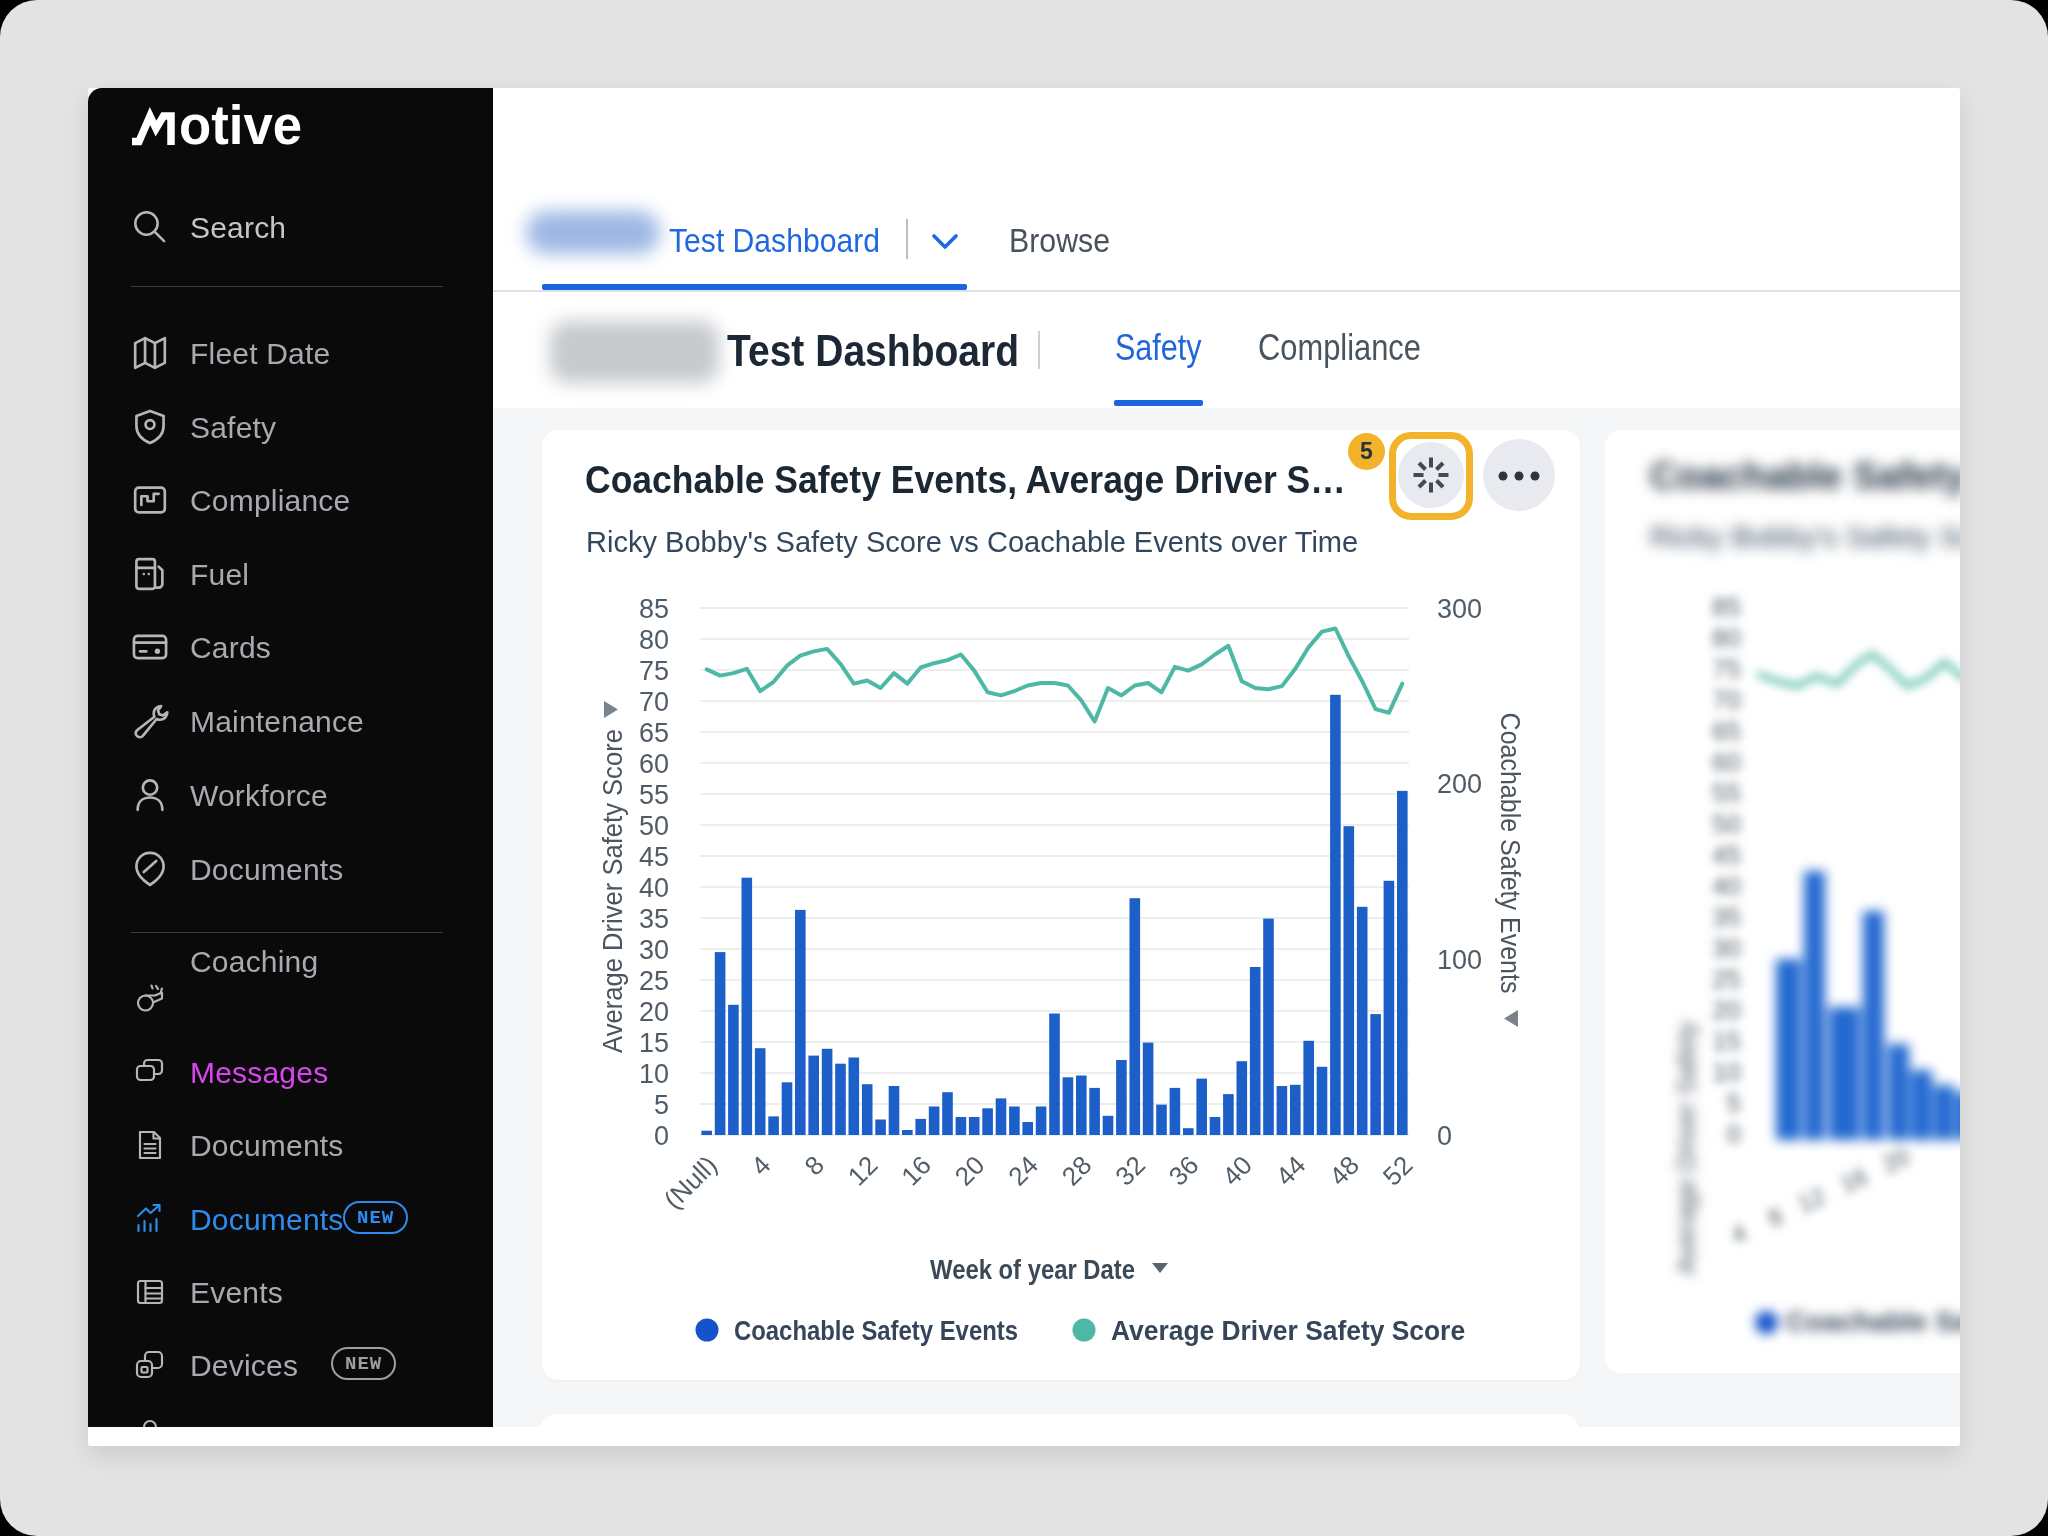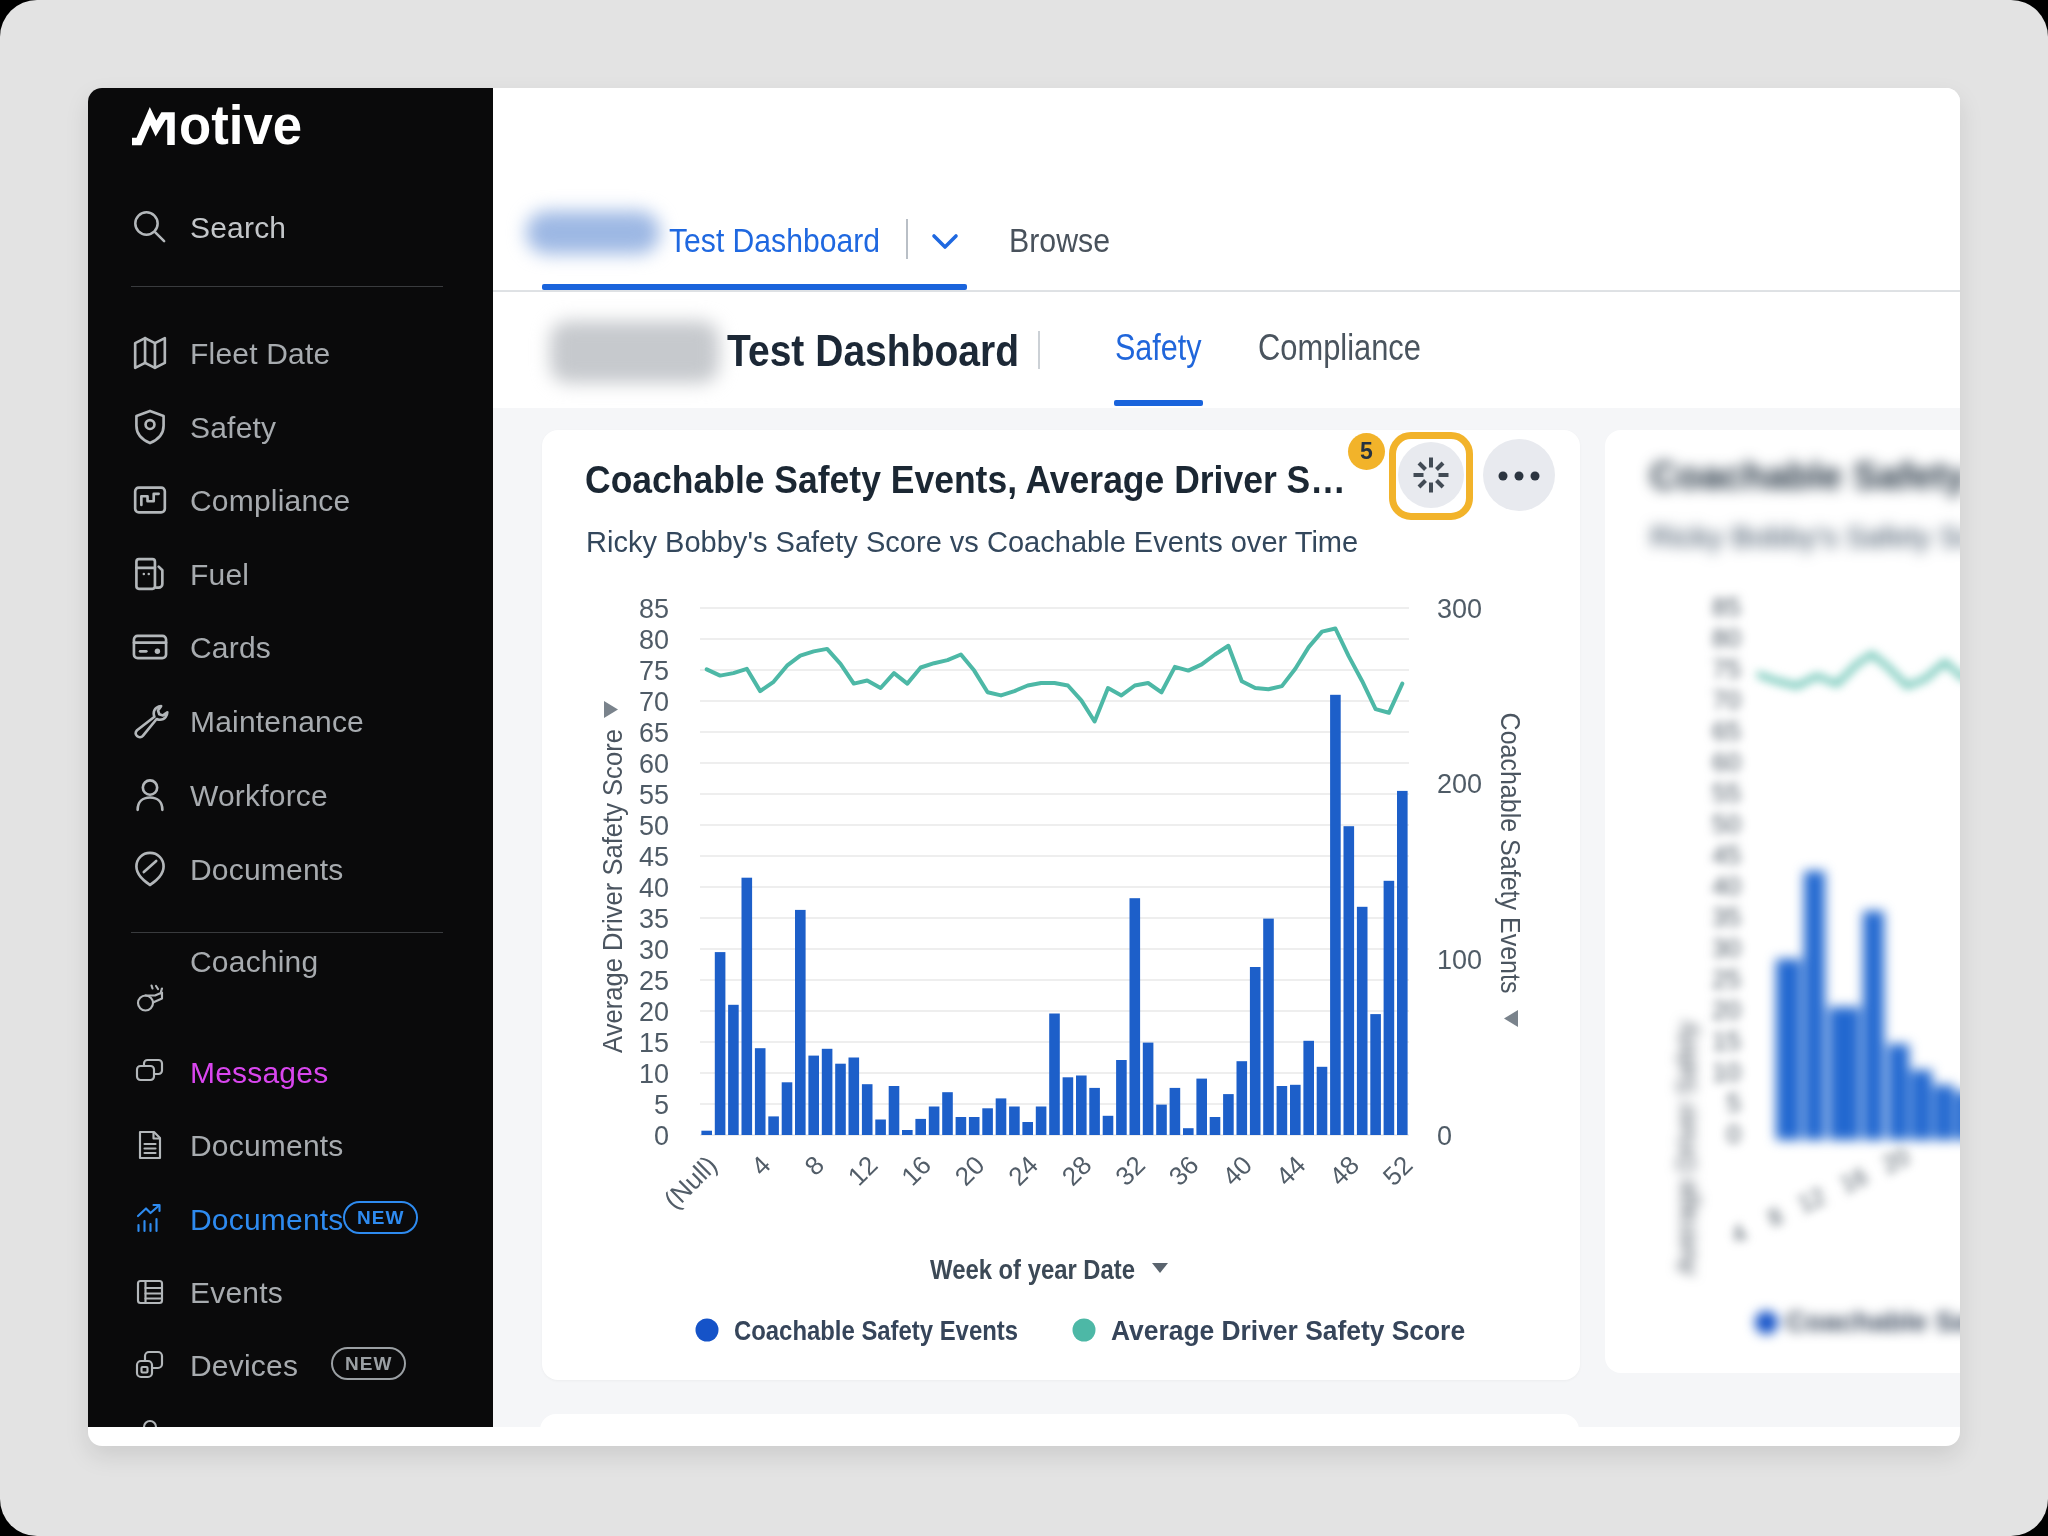--- a/index.html
+++ b/index.html
@@ -1,26 +1,26 @@
 <!DOCTYPE html>
 <html><head>
 <meta charset="utf-8">
 <style>
 html,body { margin:0; padding:0; background:#000; }
 body { width:2048px; height:1536px; position:relative;
        font-family:"Liberation Sans", sans-serif; overflow:hidden; }
 .frame { position:absolute; left:0; top:0; width:2048px; height:1536px;
          background:#e3e3e3; border-radius:37px; }
 .window { position:absolute; left:88px; top:88px; width:1872px; height:1358px;
-          background:#fff; border-radius:14px; box-shadow:0 10px 24px rgba(0,0,0,0.10); }
+          background:#fff; border-radius:2px; box-shadow:0 10px 24px rgba(0,0,0,0.10); }
 .sidebar { position:absolute; left:0; top:0; width:405px; height:1339px;
            background:#0a0a0b; border-radius:14px 0 0 0; overflow:hidden; }
 .sbt { position:absolute; font-size:30px; color:#a7abaf; line-height:34px; letter-spacing:0.2px; }
 .npill { position:absolute; font-size:19px; font-weight:bold; letter-spacing:1px;
-         border:2px solid; border-radius:18px; padding:4px 12px 3px 12px; line-height:22px; }
+         border:2px solid; border-radius:18px; padding:4px 12px 3px 12px; line-height:22px;font-family:Liberation Mono, monospace; }
 .main { position:absolute; left:405px; top:0; width:1467px; height:1358px; border-radius:0 14px 14px 0; overflow:hidden; }
 .card { position:absolute; background:#fff; border-radius:16px; }
 .fit { position:absolute; white-space:nowrap; transform-origin:0 0; }
 </style>
 </head>
 <body>
 <div class="frame"></div>
 <div class="window">
   <div class="sidebar">
 <div style="position:absolute;left:42px;top:15px;height:46px;width:200px">

